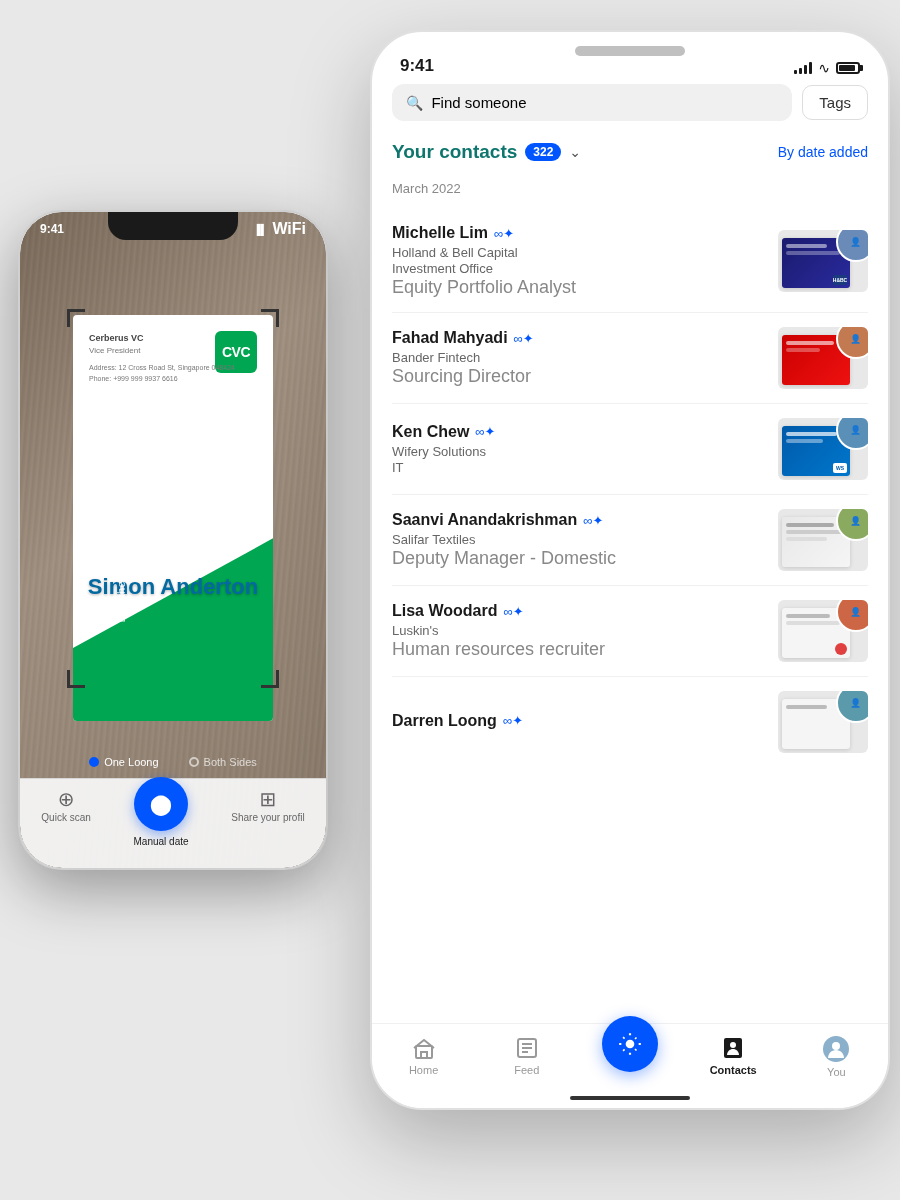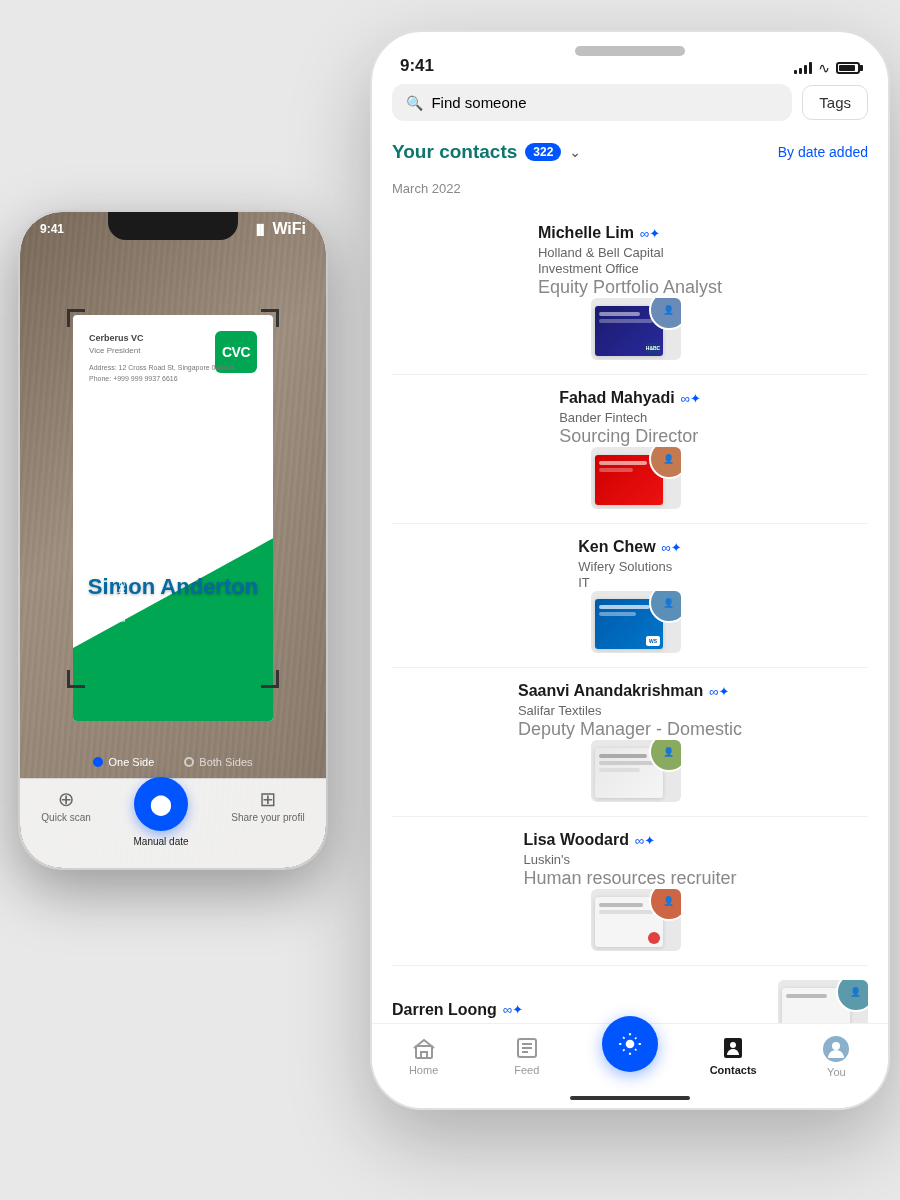--- a/index.html
+++ b/index.html
@@ -398,21 +398,20 @@
       font-weight: 500;
       margin-bottom: 14px;
       margin-top: 4px;
     }
     .contact-row {
       display: flex;
       align-items: center;
       justify-content: space-between;
       padding: 14px 0;
       border-bottom: 1px solid #f0f0f0;
-      flex-direction: column;
     }
     .contact-info {
       flex: 1;
     }
     .contact-name-row {
       display: flex;
       align-items: center;
       gap: 6px;
       margin-bottom: 3px;
     }
@@ -597,21 +596,21 @@
       <div style="position:absolute;bottom:30%;left:0;right:0;display:flex;flex-direction:column;align-items:center;z-index:2;">
         <div style="font-size:22px;font-weight:900;color:#0369a1;text-shadow:0 1px 3px rgba(0,0,0,0.3);line-height:1.1;text-align:right;">
           <div>Simon Anderton</div>
         </div>
       </div>
     </div>
 
     <div class="scan-mode">
       <div class="scan-option active">
         <div class="radio-dot active"></div>
-        <span>One Side</span>
+        <span>One Loong</span>
       </div>
       <div class="scan-option">
         <div class="radio-dot"></div>
         <span>Both Sides</span>
       </div>
     </div>
 
     <div class="left-bottom-tabs">
       <div class="left-tab">
         <div class="left-tab-icon">⊕</div>

